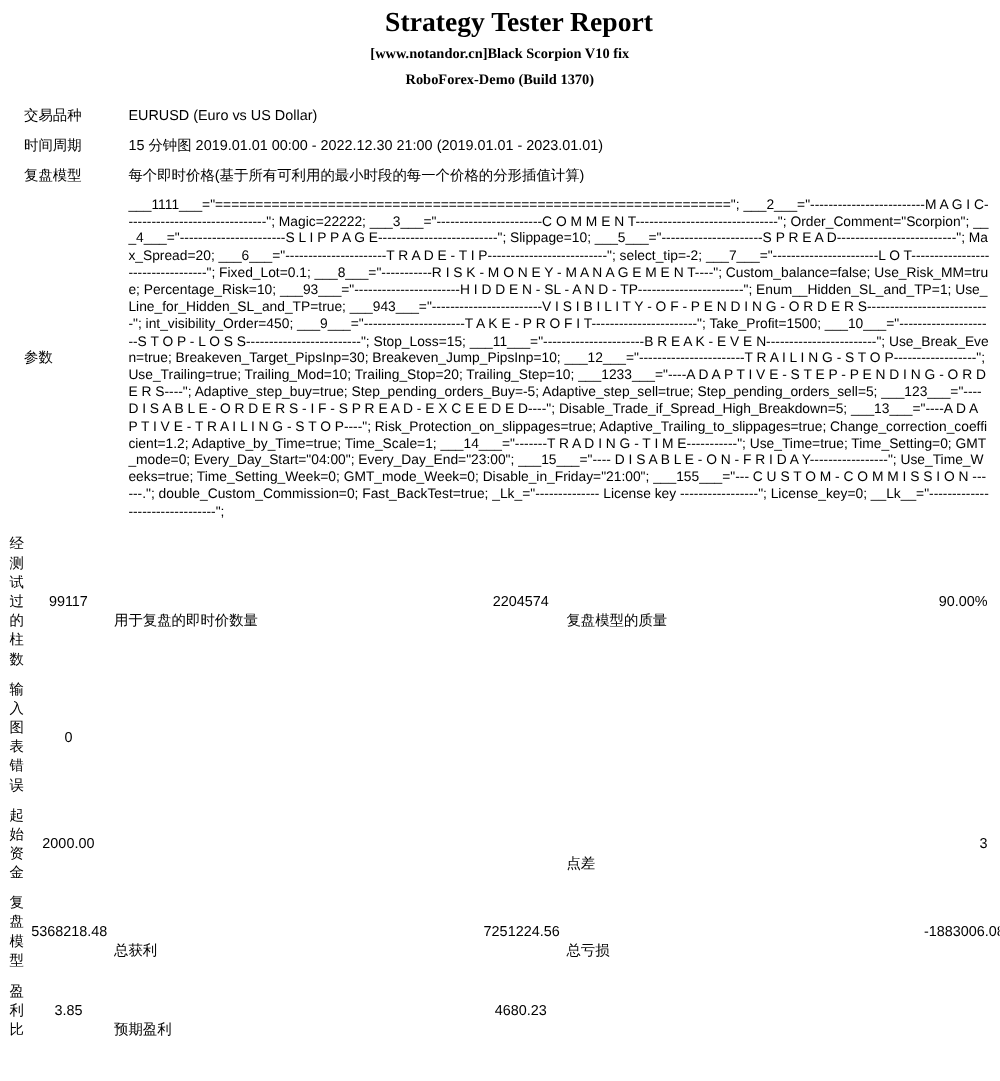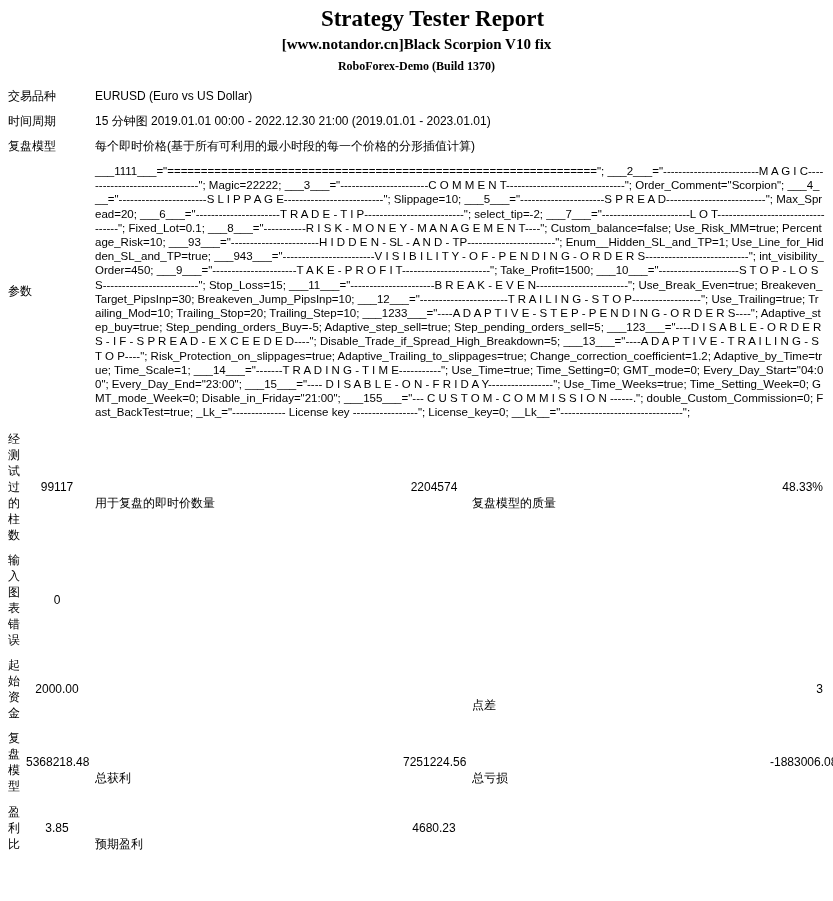--- a/index.html
+++ b/index.html
@@ -4,28 +4,28 @@
 <style>
   html, body { margin: 0; padding: 0; background: #ffffff; }
   body {
     width: 833px; height: 901px; overflow: hidden;
     font-family: "Liberation Sans", "DejaVu Sans", sans-serif;
     color: #000; font-size: 12px;
   }
   
   .header { text-align: center; padding-top: 5px; font-family: "Liberation Serif", "DejaVu Serif", serif; font-weight: bold; }
   .title    { font-size: 23px; line-height: 27px; margin-left: 32px; }
-  .subtitle { font-size: 15px; line-height: 23px; margin-top: 1px; }
+  .subtitle { font-size: 12px; line-height: 23px; margin-top: 1px; }
   .build    { font-size: 12px; line-height: 15px; margin-top: 3px; }
 
   
   .info { margin-top: 15px; }
   .irow { display: flex; align-items: flex-start; margin-bottom: 10px; }
   .irow.params { align-items: center; margin-bottom: 0; }
-  .ilabel { flex: 0 0 95px; box-sizing: border-box; padding-left: 8px; line-height: 15px; }
+  .ilabel { flex: 0 0 95px; box-sizing: border-box; padding-left: 8px; line-height: 15px; margin-left: 12px; }
   .ivalue { flex: 1 1 auto; box-sizing: border-box; padding-right: 8px; line-height: 15px; }
   .params-text {
     font-size: 11.5px; line-height: 14.2px;
     word-break: break-all; overflow-wrap: anywhere;
   }
 
   
   .stats { margin-top: 11px; }
   .srow {
     display: grid;
@@ -70,21 +70,21 @@
   </div>
 
   <div class="stats">
 
     <div class="srow">
       <div class="vlabel"><span class="vtext">经测试过的柱数</span></div>
       <div class="num">99117</div>
       <div class="lbl">用于复盘的即时价数量</div>
       <div class="num">2204574</div>
       <div class="lbl">复盘模型的质量</div>
-      <div class="numr">48.33%</div>
+      <div class="numr">90.00%</div>
     </div>
 
     <div class="srow">
       <div class="vlabel"><span class="vtext">输入图表错误</span></div>
       <div class="num">0</div>
       <div class="lbl"></div>
       <div class="num"></div>
       <div class="lbl"></div>
       <div class="numr"></div>
     </div>

